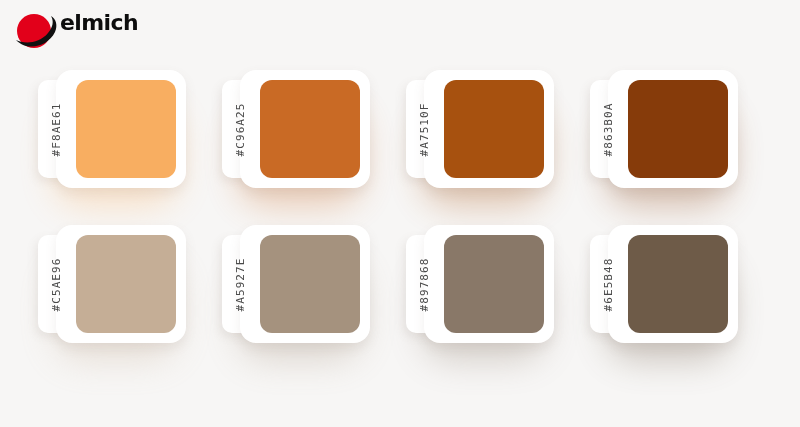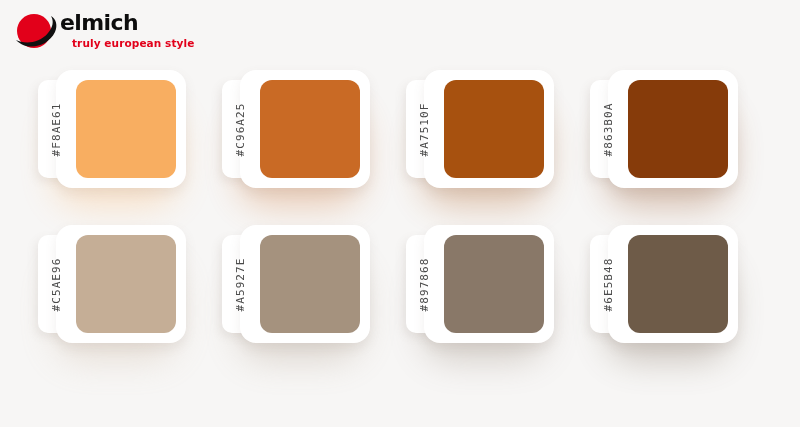--- a/index.html
+++ b/index.html
@@ -158,21 +158,20 @@
 
     <span class="logo-mark">
       <svg width="44" height="42" viewBox="0 0 44 42" xmlns="http://www.w3.org/2000/svg">
         <circle cx="20" cy="21" r="17" fill="#e2001a"></circle>
         <path d="M2 30 C 12 41, 33 38, 41 22 C 44 15, 42 9, 37 6
                  C 40 11, 39 17, 34 23 C 25 34, 10 34, 2 30 Z" fill="#111111"></path>
       </svg>
     </span>
 
     <div class="logo-text">elmich</div>
-    <div class="logo-tagline">truly european style</div>
   </div>
 </div>
 
 <div class="grid">
     <div class="swatch" style="left: 38px; top: 8px;">
       <div class="glow" style="background: rgb(248, 174, 97);"></div>
       <div class="card-tab"></div>
       <div class="card"></div>
       <div class="chip" style="background: rgb(248, 174, 97);"></div>
       <div class="hex-label">

